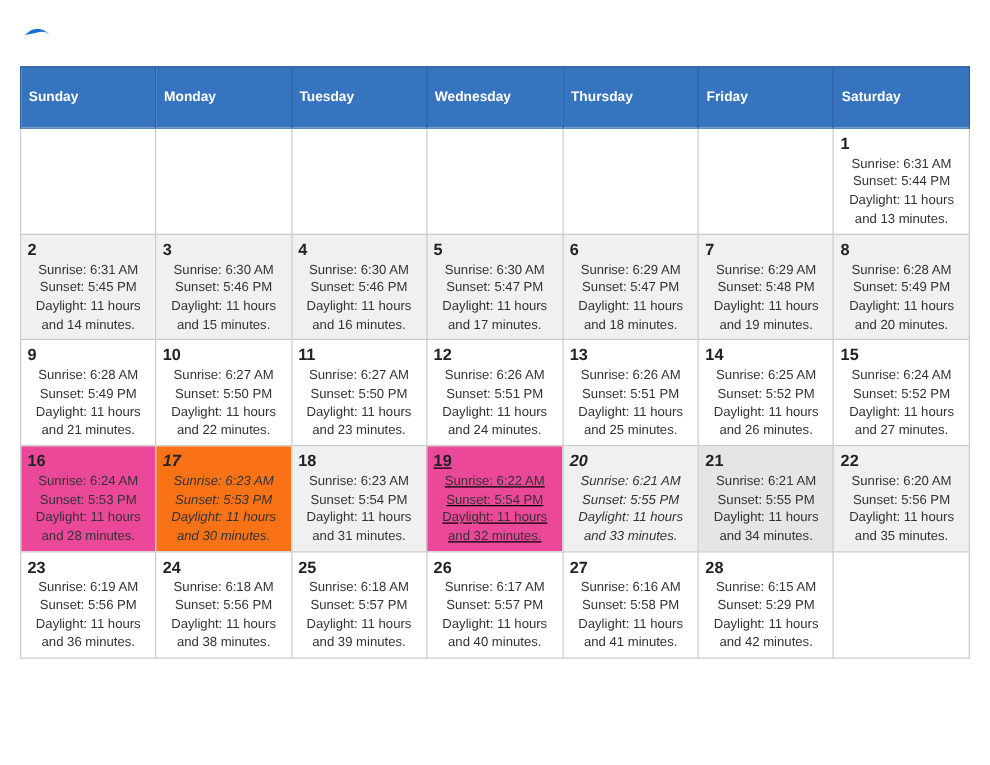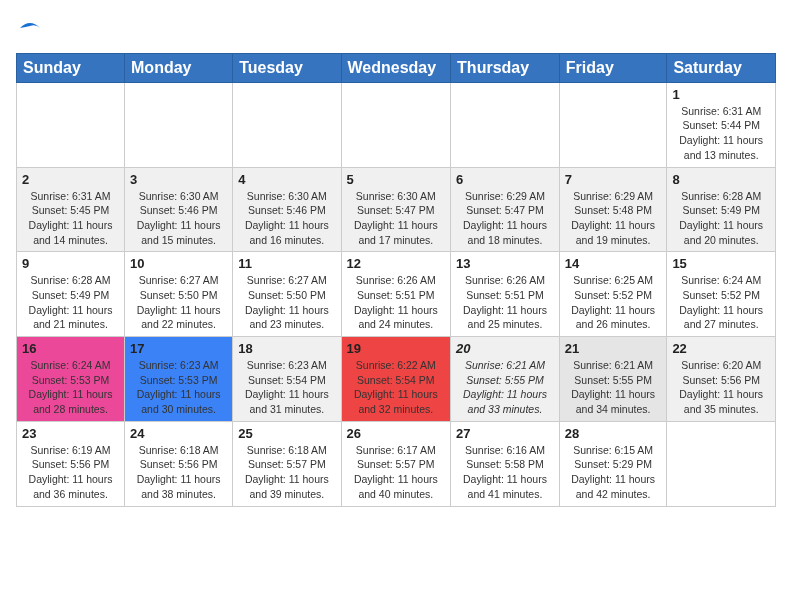--- a/index.html
+++ b/index.html
@@ -45,23 +45,23 @@
       color: #444;
     }
     .calendar {
       width: 100%;
       border-collapse: collapse;
       border: 1px solid #ccc;
     }
     .calendar th {
       background: #3674c0;
       color: #fff;
-      font-size: 16px;
+      font-size: 11px;
       font-weight: bold;
-      padding: 5px 6px;
+      padding: 18px 6px;
       text-align: left;
       border: 1px solid #2a5fa0;
     }
     .calendar td {
       width: 110px;
       vertical-align: top;
       padding: 4px 5px;
       border: 1px solid #ccc;
       background: #fff;
       min-height: 80px;
@@ -222,33 +222,33 @@
 Daylight: 11 hours and 27 minutes.</div>
         </td>
       </tr>
       <tr>
         <td style="background: #ec4899;">
           <div class="day-num">16</div>
           <div class="day-info">Sunrise: 6:24 AM
 Sunset: 5:53 PM
 Daylight: 11 hours and 28 minutes.</div>
         </td>
-        <td style="background: #3b82f6;">
+        <td style="background: #f97316; font-style: italic;">
           <div class="day-num">17</div>
           <div class="day-info">Sunrise: 6:23 AM
 Sunset: 5:53 PM
 Daylight: 11 hours and 30 minutes.</div>
         </td>
         <td style="background: rgb(240, 240, 240);">
           <div class="day-num">18</div>
           <div class="day-info">Sunrise: 6:23 AM
 Sunset: 5:54 PM
 Daylight: 11 hours and 31 minutes.</div>
         </td>
-        <td style="background: #ef4444;">
+        <td style="background: #ec4899; text-decoration: underline;">
           <div class="day-num">19</div>
           <div class="day-info">Sunrise: 6:22 AM
 Sunset: 5:54 PM
 Daylight: 11 hours and 32 minutes.</div>
         </td>
         <td style="background: rgb(240, 240, 240); font-style: italic;">
           <div class="day-num">20</div>
           <div class="day-info">Sunrise: 6:21 AM
 Sunset: 5:55 PM
 Daylight: 11 hours and 33 minutes.</div>

